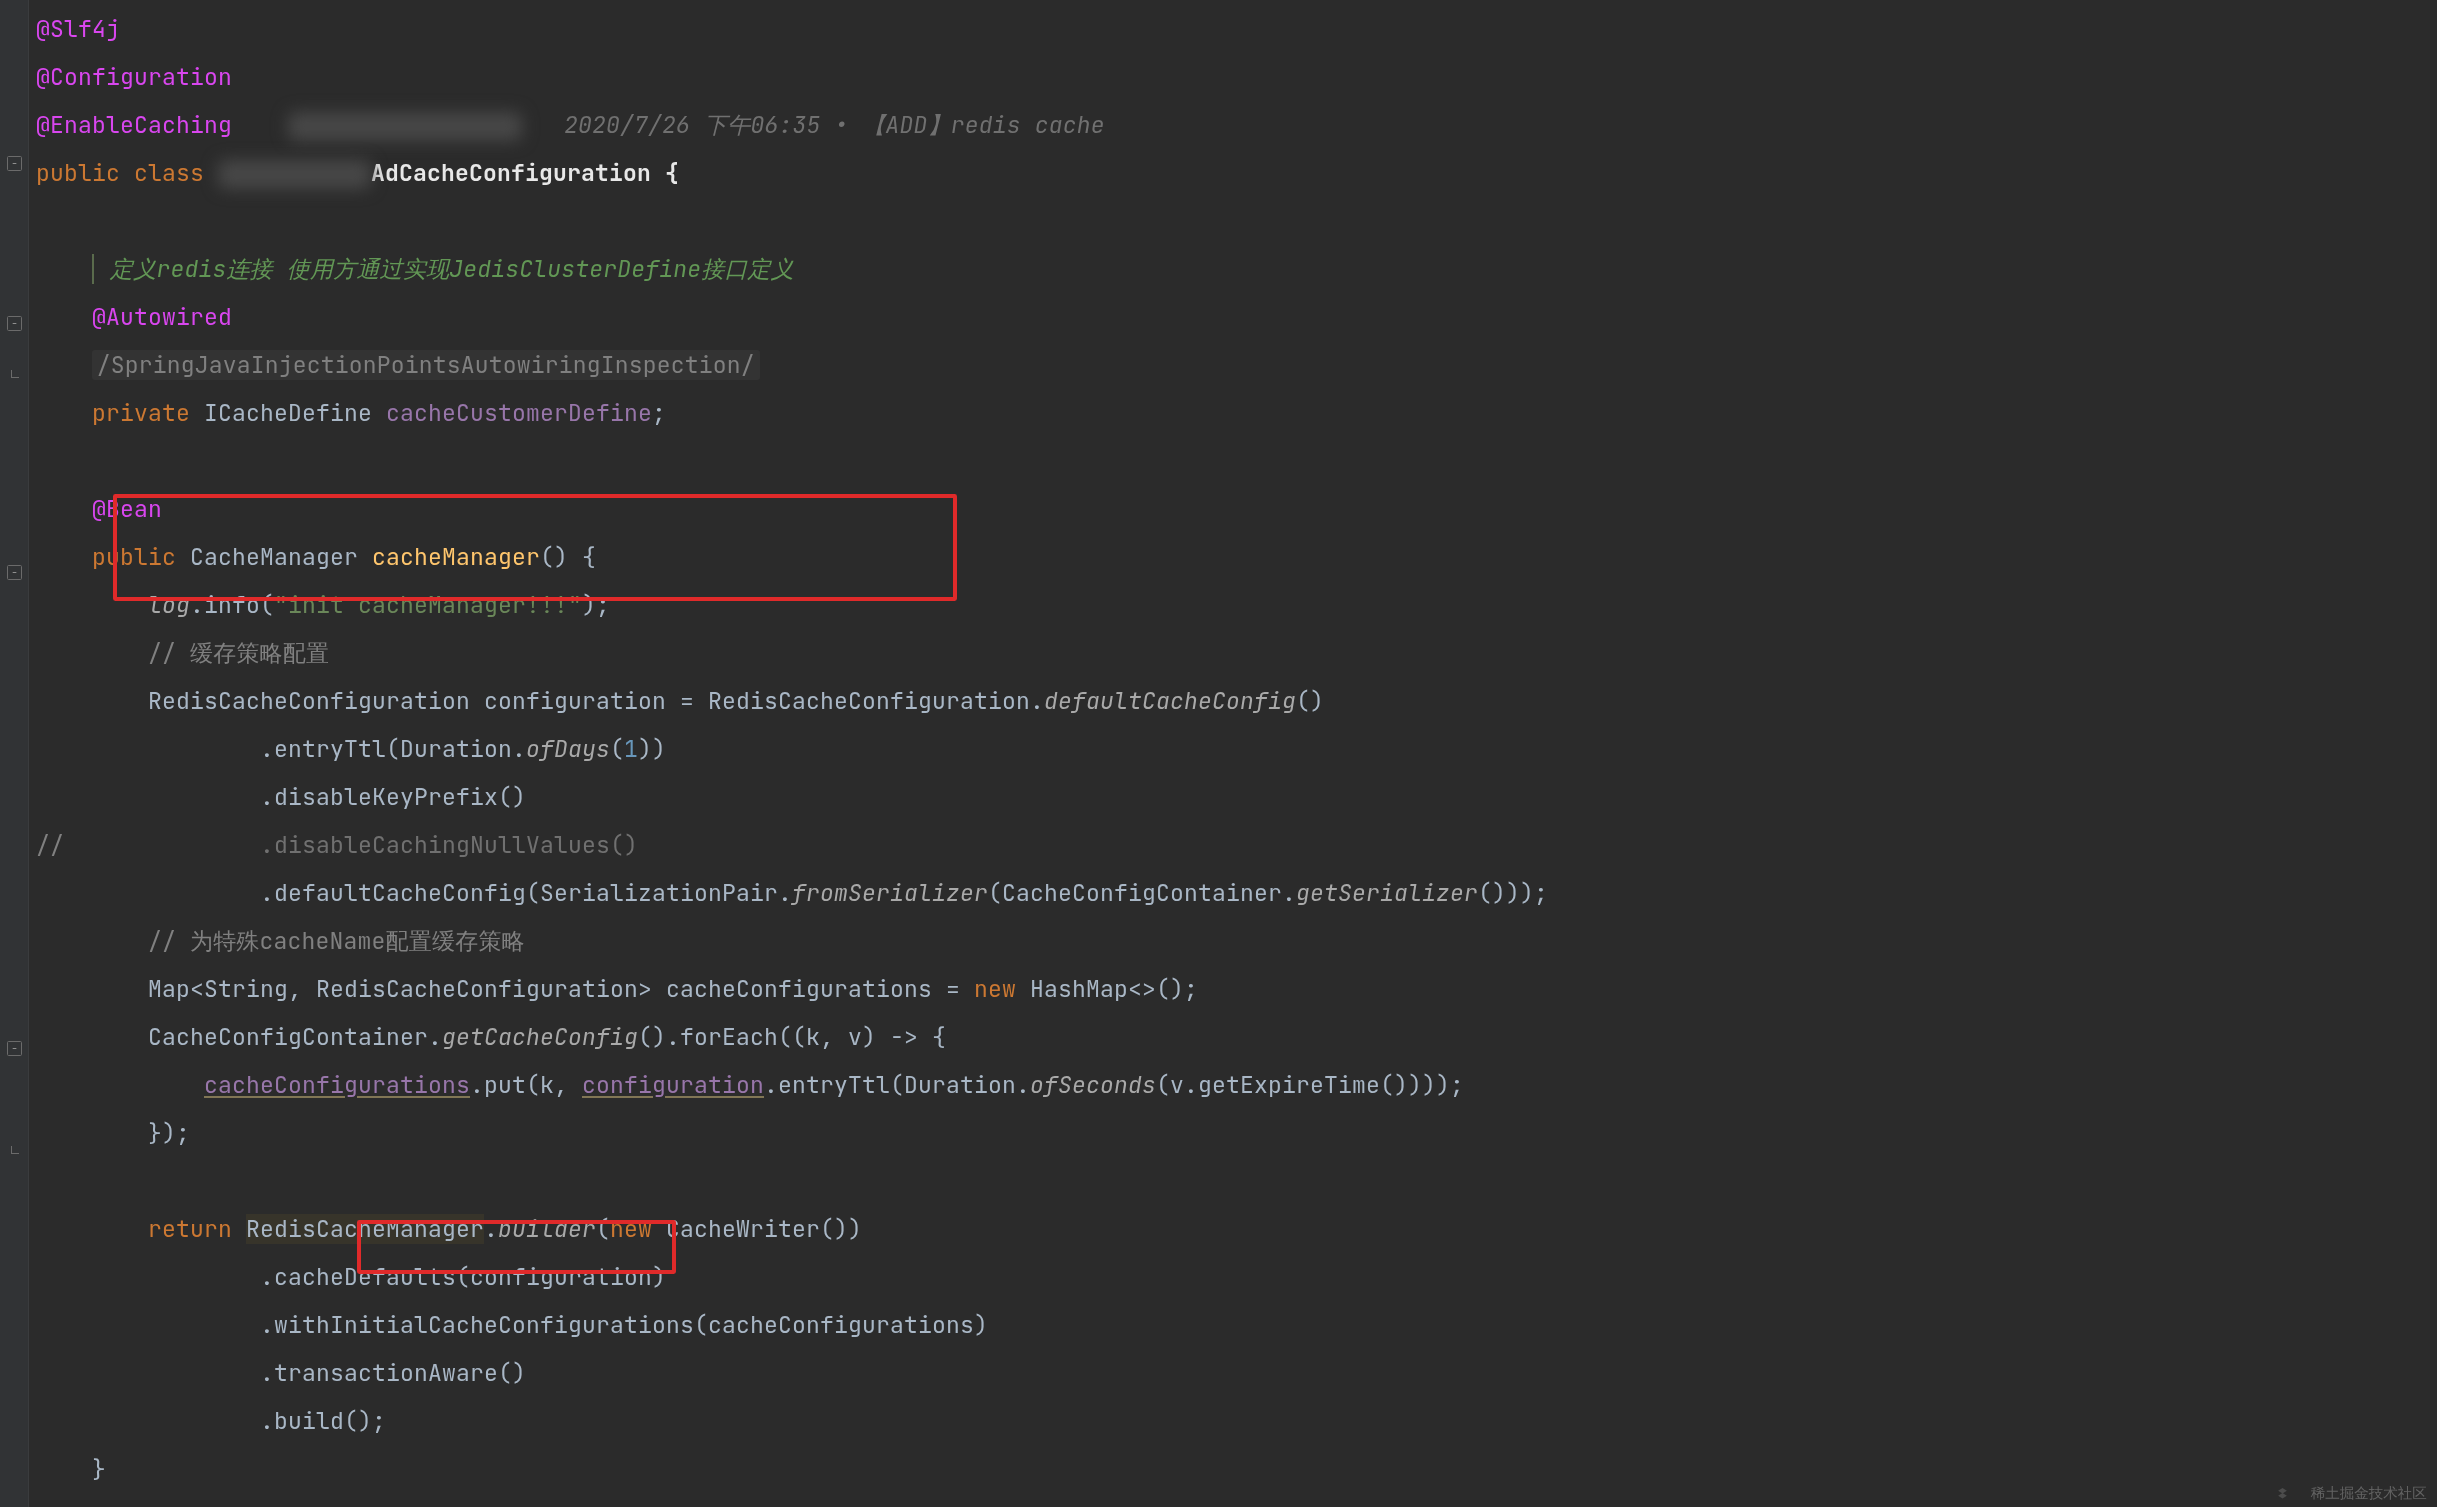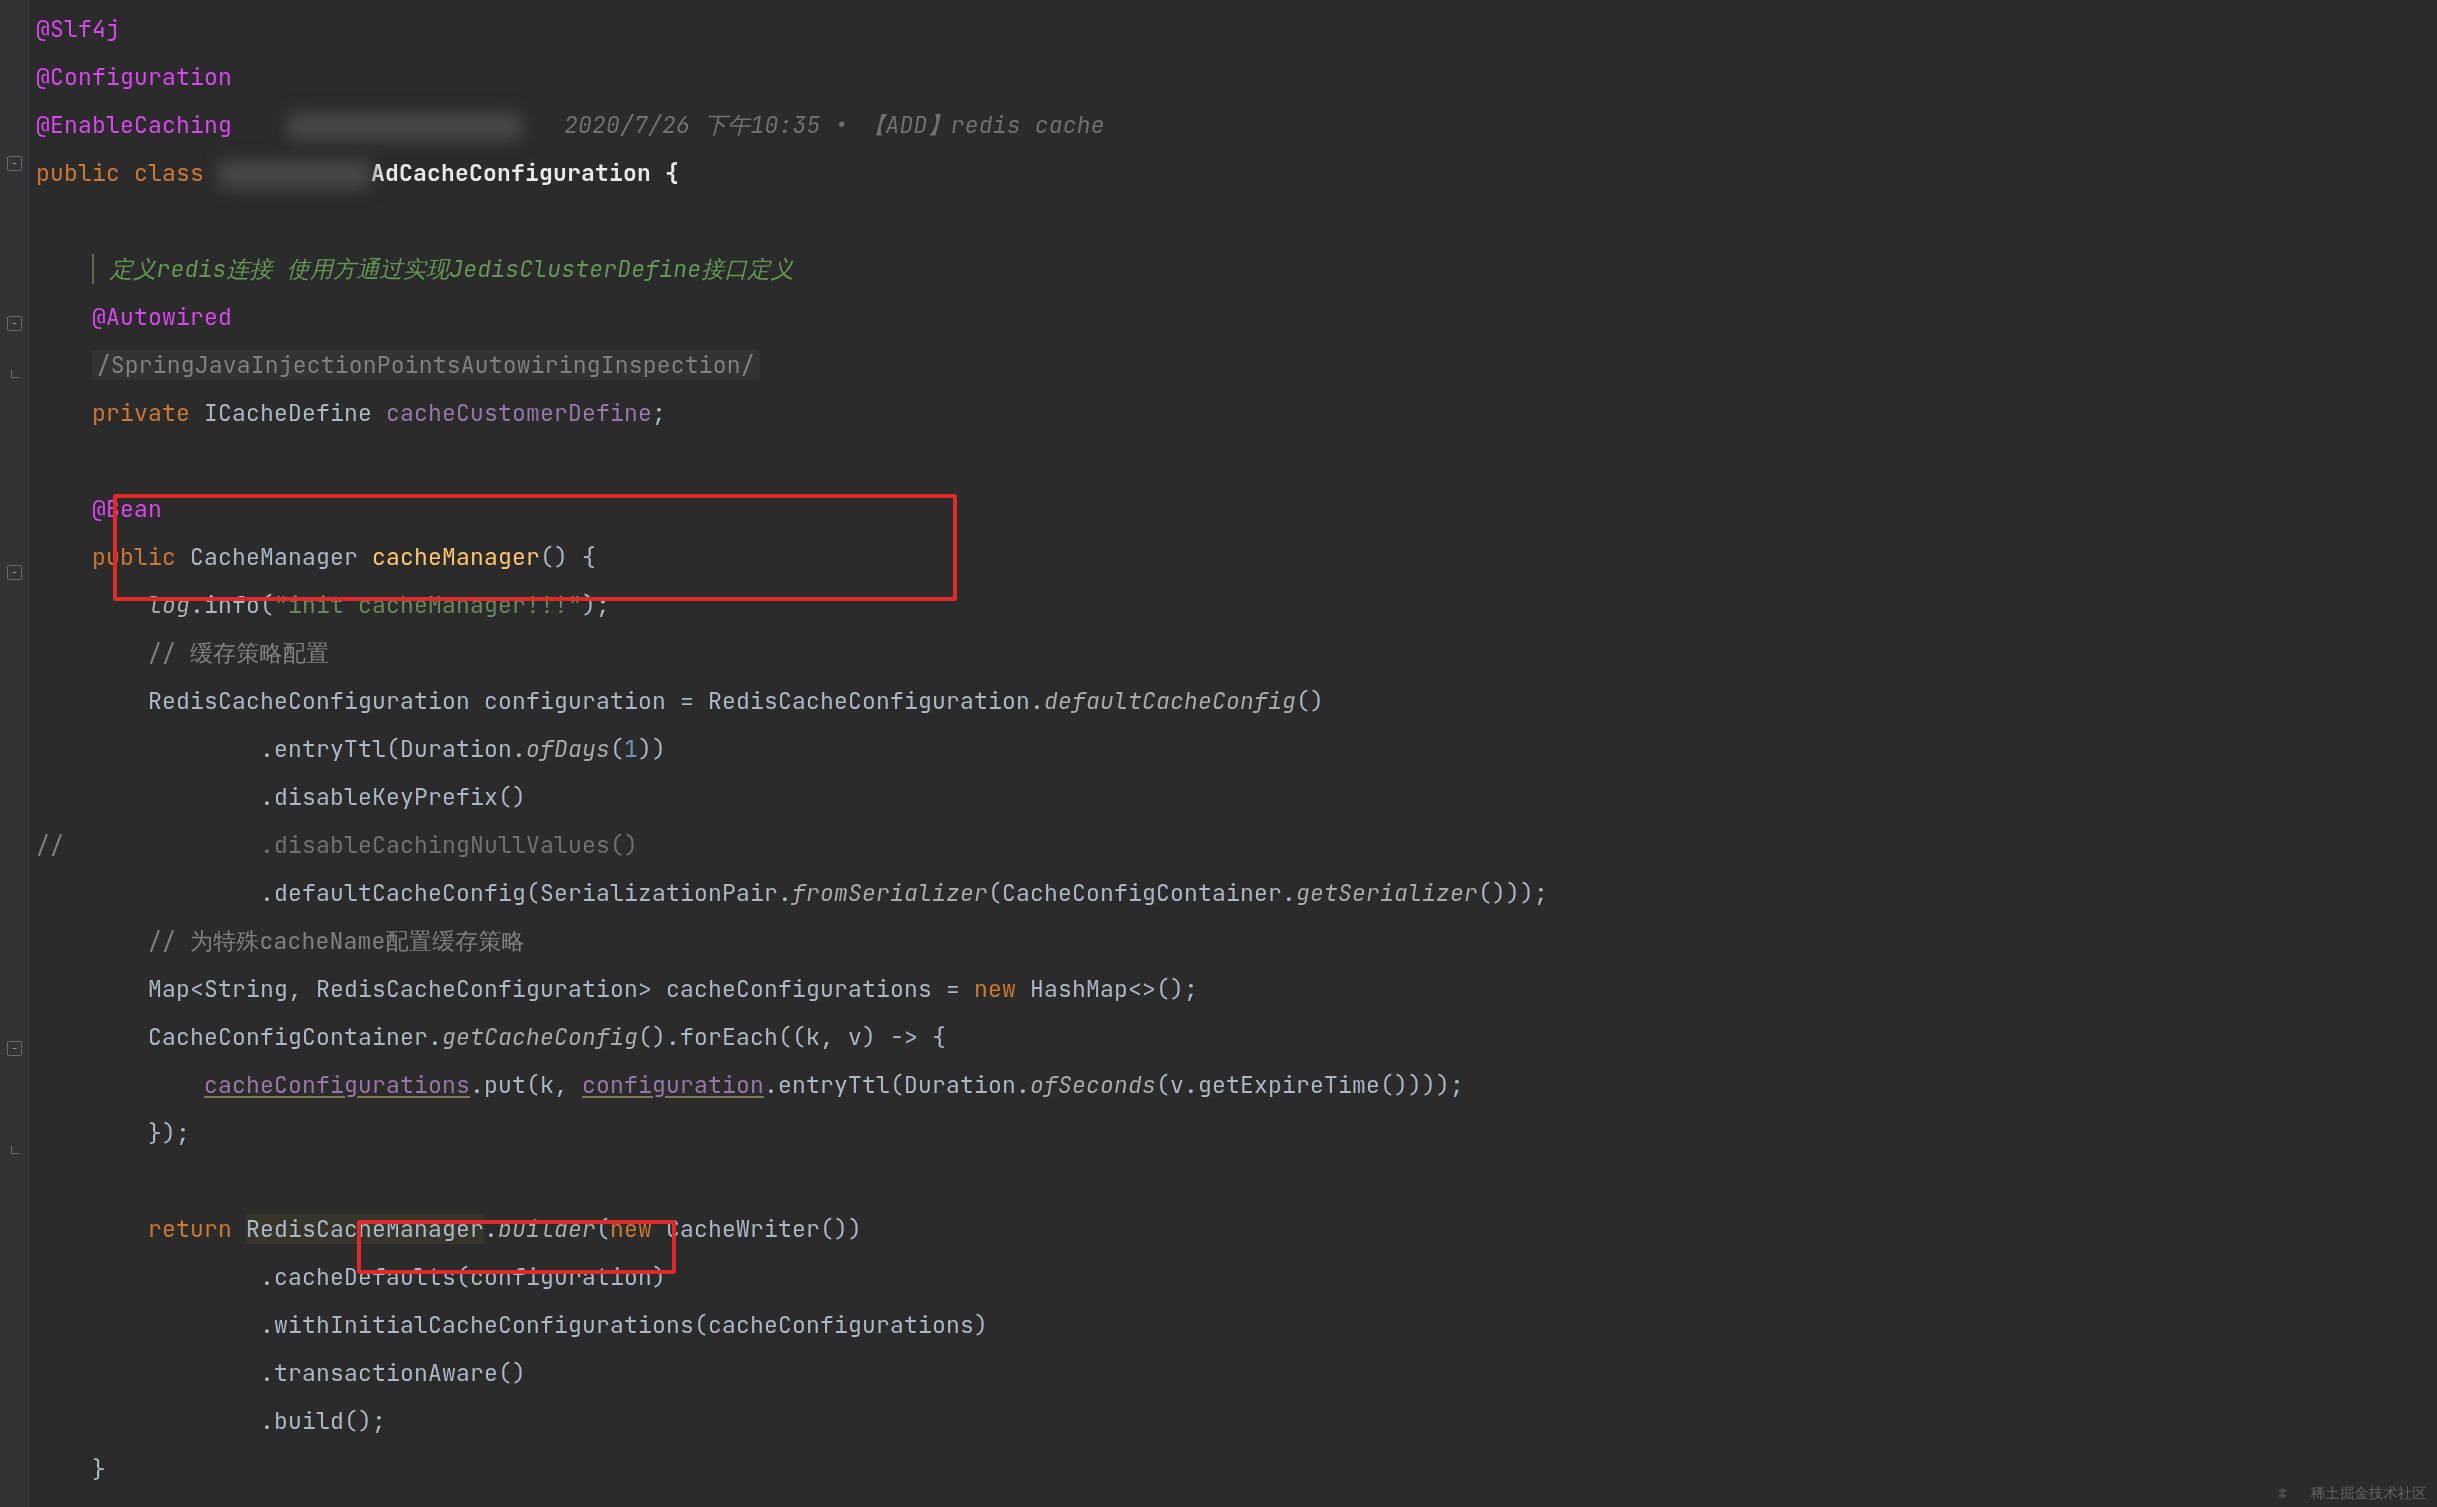--- a/index.html
+++ b/index.html
@@ -99,21 +99,21 @@
   <div class="fold minus" style="top: 156px"></div>
   <div class="fold minus" style="top: 316px"></div>
   <div class="fold corner" style="top: 370px"></div>
   <div class="fold minus" style="top: 565px"></div>
   <div class="fold minus" style="top:1041px"></div>
   <div class="fold corner" style="top:1146px"></div>
 </div>
 
 <div class="code"><span class="c-anno">@Slf4j</span>
 <span class="c-anno">@Configuration</span>
-<span class="c-anno">@EnableCaching</span>    <span class="blurbg" style="width:234px;height:29px;vertical-align:middle"></span>   <span class="c-hint">2020/7/26 下午10:35 • 【ADD】redis cache</span>
+<span class="c-anno">@EnableCaching</span>    <span class="blurbg" style="width:234px;height:29px;vertical-align:middle"></span>   <span class="c-hint">2020/7/26 下午06:35 • 【ADD】redis cache</span>
 <span class="c-key">public</span> <span class="c-key">class</span> <span class="blurbg" style="width:153px;height:29px;vertical-align:middle"></span><span class="c-white">AdCacheConfiguration</span><span class="c-white"> {</span>
 
     <span class="c-doc c-docbar">定义redis连接 使用方通过实现JedisClusterDefine接口定义</span>
     <span class="c-anno">@Autowired</span>
     <span class="c-com c-hintbg">/SpringJavaInjectionPointsAutowiringInspection/</span>
     <span class="c-key">private</span> <span class="c-type">ICacheDefine</span> <span class="c-field">cacheCustomerDefine</span><span>;</span>
 
     <span class="c-anno">@Bean</span>
     <span class="c-key">public</span> <span class="c-type">CacheManager</span> <span class="c-method">cacheManager</span><span>() {</span>
         <span class="c-static c-italic">log</span><span>.info(</span><span class="c-str">"init cacheManager!!!"</span><span>);</span>

